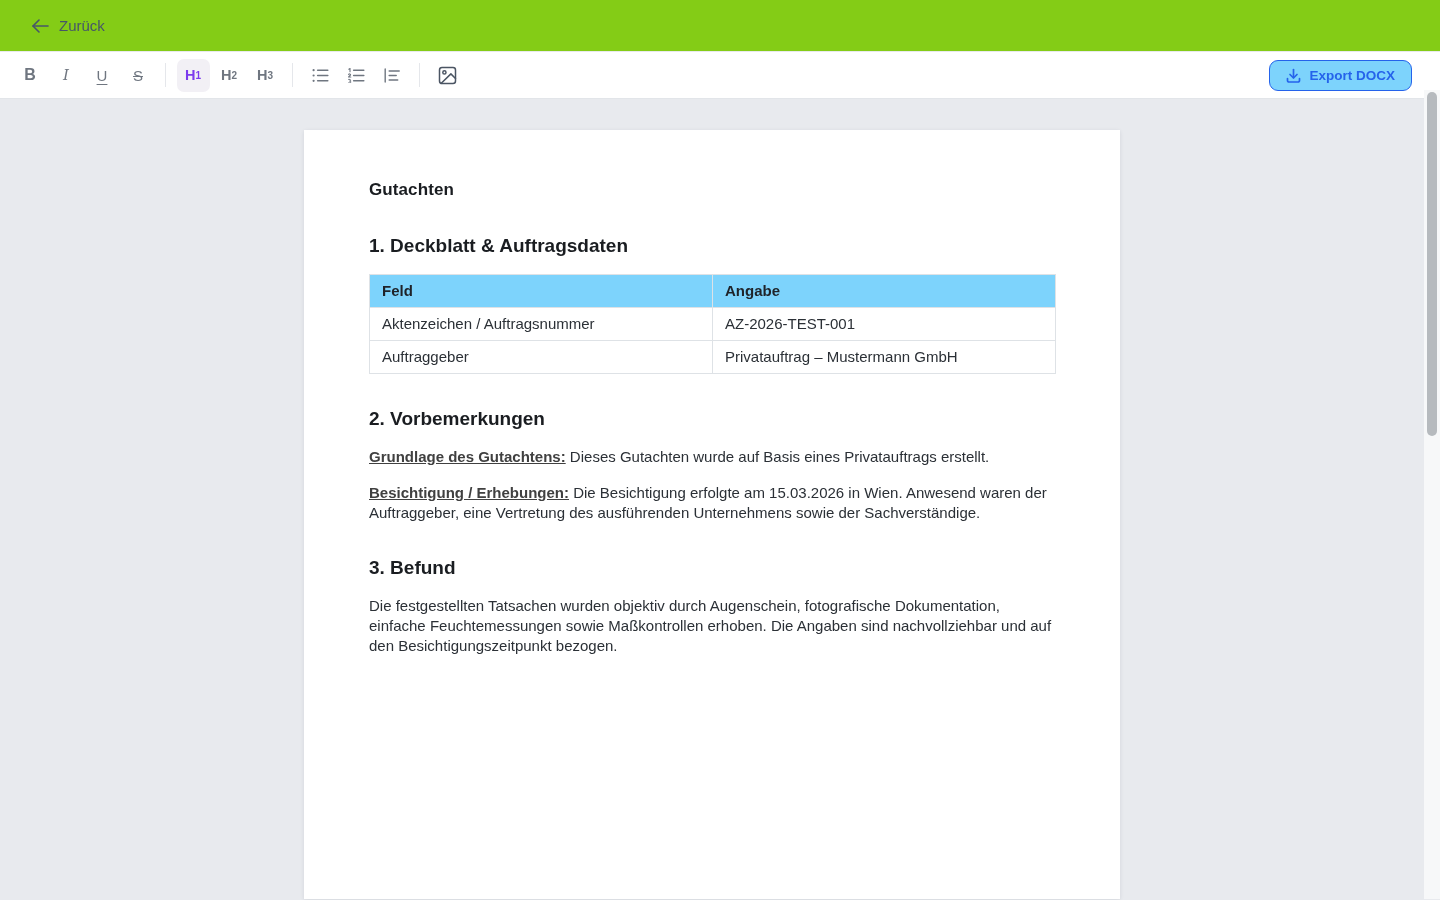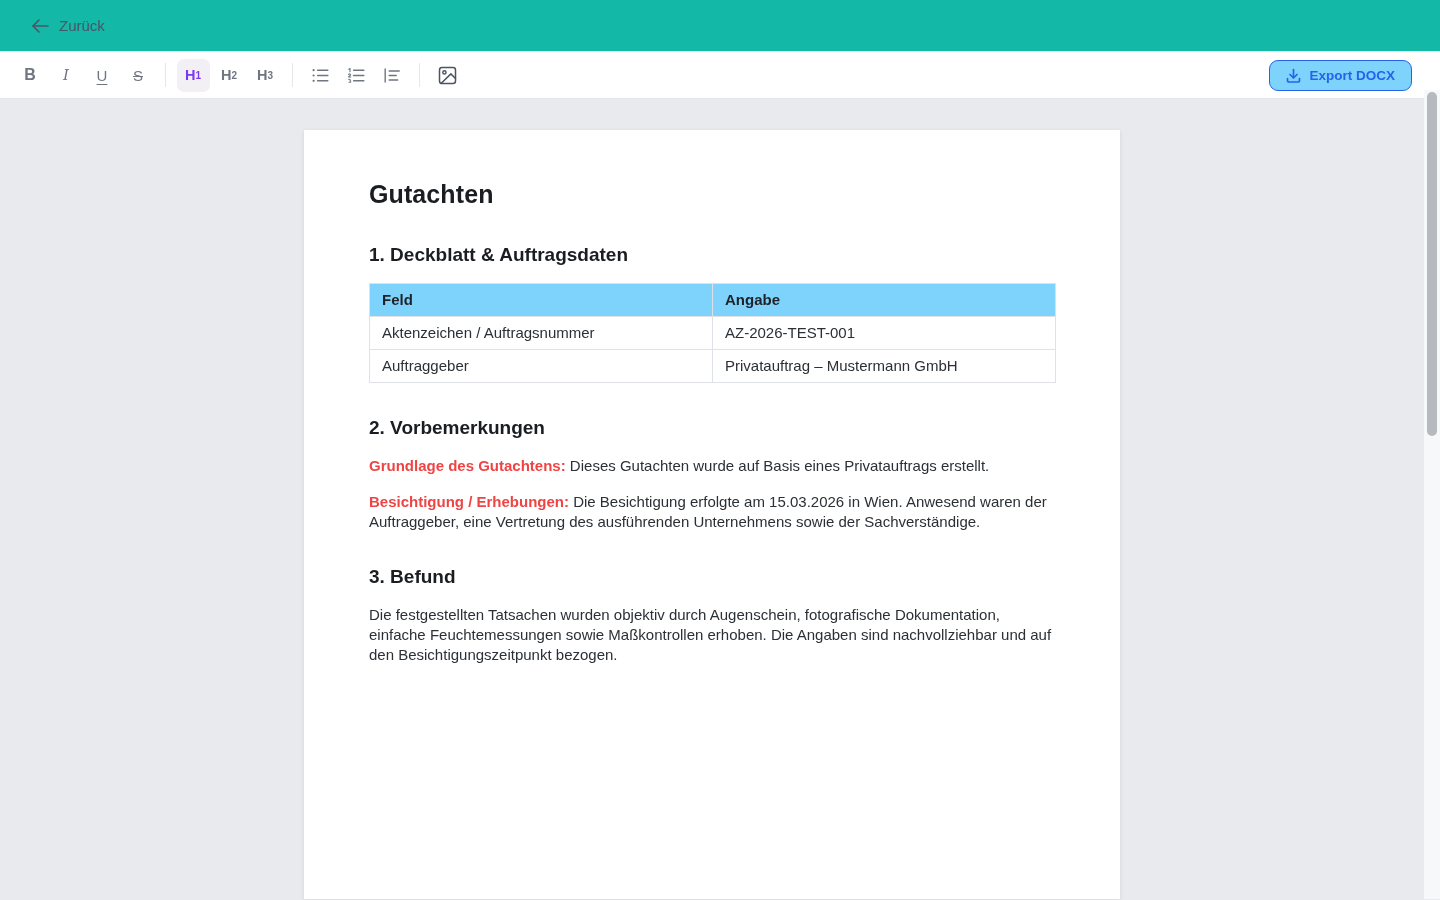--- a/index.html
+++ b/index.html
@@ -6,21 +6,21 @@
   html, body { width: 1440px; height: 900px; overflow: hidden; }
   body {
     font-family: "Liberation Sans", "DejaVu Sans", sans-serif;
     background: #e8eaee;
     color: #212529;
   }
 
   
   .topbar {
     height: 52px;
-    background: #14b8a6;
+    background: #84cc16;
     border-bottom: 1px solid #e8eaed;
     display: flex;
     align-items: center;
     padding: 0 32px;
   }
   .back-link {
     display: inline-flex;
     align-items: center;
     gap: 10px;
     color: #475569;
@@ -104,39 +104,39 @@
     position: relative;
     top: 31px;
     min-height: 769px;
     background: #ffffff;
     box-shadow: 0 1px 4px rgba(30, 40, 60, 0.10);
     padding: 50px 64px 60px 65px;
   }
 
   
   .doc-h1 {
-    font-size: 25px;
+    font-size: 17px;
     font-weight: 700;
     color: #1a1d21;
     margin: 0 0 35px 0;
     letter-spacing: 0.1px;
   }
   .doc-h2 {
     font-size: 19px;
     font-weight: 700;
     color: #1a1d21;
     margin: 34px 0 17px 0;
   }
   .doc-p {
     font-size: 15px;
     line-height: 20px;
     color: #2b3036;
     margin: 16px 0;
   }
-  .doc-p b { color: #ef4444; }
+  .doc-p b { color: #404040; text-decoration: underline; }
 
   
   .doc-table {
     width: 100%;
     border-collapse: collapse;
     margin-top: 15px;
     font-size: 15px;
     color: #2b3036;
   }
   .doc-table th, .doc-table td {

